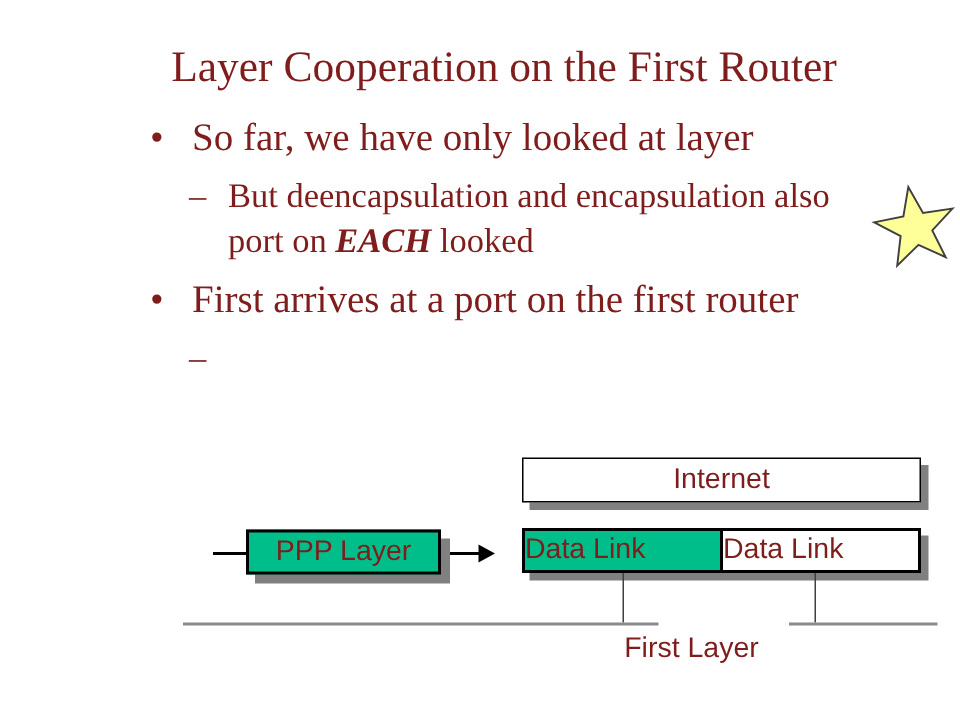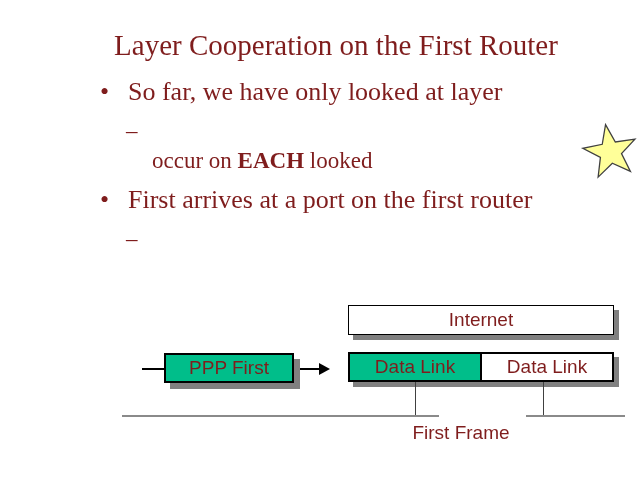--- a/index.html
+++ b/index.html
@@ -8,40 +8,40 @@
     overflow:hidden;font-family:"Liberation Serif", serif;color:#7f1d1d;margin-left:16px;
   }
   .title{
     position:absolute;top:28px;left:0;width:640px;text-align:center;
     font-size:29px;line-height:34px;white-space:nowrap;
   }
   .marker{position:absolute;font-size:26px;line-height:30px;}
   .dashmark{position:absolute;font-size:23px;line-height:29px;}
   .b1{position:absolute;left:112px;font-size:26px;line-height:30px;white-space:nowrap;}
   .b2{position:absolute;left:136px;font-size:23px;line-height:30px;}
-  .em-strong{font-weight:bold;}
+  .em-strong{font-weight:bold;font-style:italic;}
   
   .diagram *{font-family:"Liberation Sans", sans-serif;}
   .shadowbox{
     position:absolute;background:#ffffff;border:1px solid #000;
     box-shadow:5px 5px 0 #808080;
     display:flex;align-items:center;justify-content:center;
     font-size:19px;
   }
   .ppp{
     position:absolute;left:148px;top:353px;width:126px;height:26px;
     background:#00BE8A;border:2px solid #000;box-shadow:6px 6px 0 #808080;
     display:flex;align-items:center;justify-content:center;font-size:19px;
   }
   .dl-row{
     position:absolute;left:332px;top:352px;width:262px;height:26px;
     border:2px solid #000;box-shadow:5px 5px 0 #808080;display:flex;
   }
   .dl-cell{
-    flex:1;display:flex;align-items:center;justify-content:center;
+    flex:1;display:flex;align-items:center;justify-content:flex-start;
     font-size:19px;background:#fff;
   }
   .dl-cell.green{background:#00BE8A;border-right:2px solid #000;}
   .hline{position:absolute;height:2px;background:#000;}
   .grayline{position:absolute;height:2px;background:#8a8a8a;}
   .vline{position:absolute;width:1px;background:#404040;}
   .arrowhead{
     position:absolute;width:0;height:0;
     border-left:11px solid #000;border-top:6px solid transparent;border-bottom:6px solid transparent;
   }
@@ -56,57 +56,57 @@
 
 <div class="slide">
 
   <div class="title">Layer Cooperation on the First Router</div>
 
   <span class="marker" style="left:84px;top:77px;">•</span>
   <div class="b1" style="top:77px;">So far, we have only looked at layer</div>
 
   <span class="dashmark" style="left:110px;top:116px;">–</span>
   <div class="b2" style="top:116px;">
-    <br>
-    <span>occur on </span><span class="em-strong">EACH</span><span> looked</span>
+    <span>But deencapsulation and encapsulation also</span><br>
+    <span>port on </span><span class="em-strong">EACH</span><span> looked</span>
   </div>
 
   <svg class="star" width="60" height="60" viewBox="0 0 56 56">
     <polygon points="28,4 34.2,21.5 52.7,22 38,33.2 43.3,51 28,40.5 12.7,51 18,33.2 3.3,22 21.8,21.5" fill="#FFFF99" stroke="#404040" stroke-width="1.2" transform="rotate(-10 28 28)"></polygon>
   </svg>
 
   <span class="marker" style="left:84px;top:185px;">•</span>
   <div class="b1" style="top:185px;">First arrives at a port on the first router</div>
 
   <span class="dashmark" style="left:110px;top:224px;">–</span>
 
   <div class="diagram">
 
     <div class="shadowbox" style="left:332px;top:305px;width:264px;height:28px;">
       <span>Internet</span>
     </div>
 
     <div class="hline" style="left:126px;top:368px;width:22px;"></div>
     <div class="ppp">
-      <span>PPP First</span>
+      <span>PPP Layer</span>
     </div>
     <div class="hline" style="left:284px;top:368px;width:20px;"></div>
     <div class="arrowhead" style="left:303px;top:363px;"></div>
 
     <div class="dl-row">
       <div class="dl-cell green">
         <span>Data Link</span>
       </div>
       <div class="dl-cell">
         <span>Data Link</span>
       </div>
     </div>
 
     <div class="vline" style="left:399px;top:382px;height:33px;"></div>
     <div class="vline" style="left:527px;top:382px;height:33px;"></div>
 
     <div class="grayline" style="left:106px;top:415px;width:317px;"></div>
     <div class="grayline" style="left:510px;top:415px;width:99px;"></div>
 
-    <div class="first-router">First Frame</div>
+    <div class="first-router">First Layer</div>
   </div>
 
 </div>
 
 </body></html>

